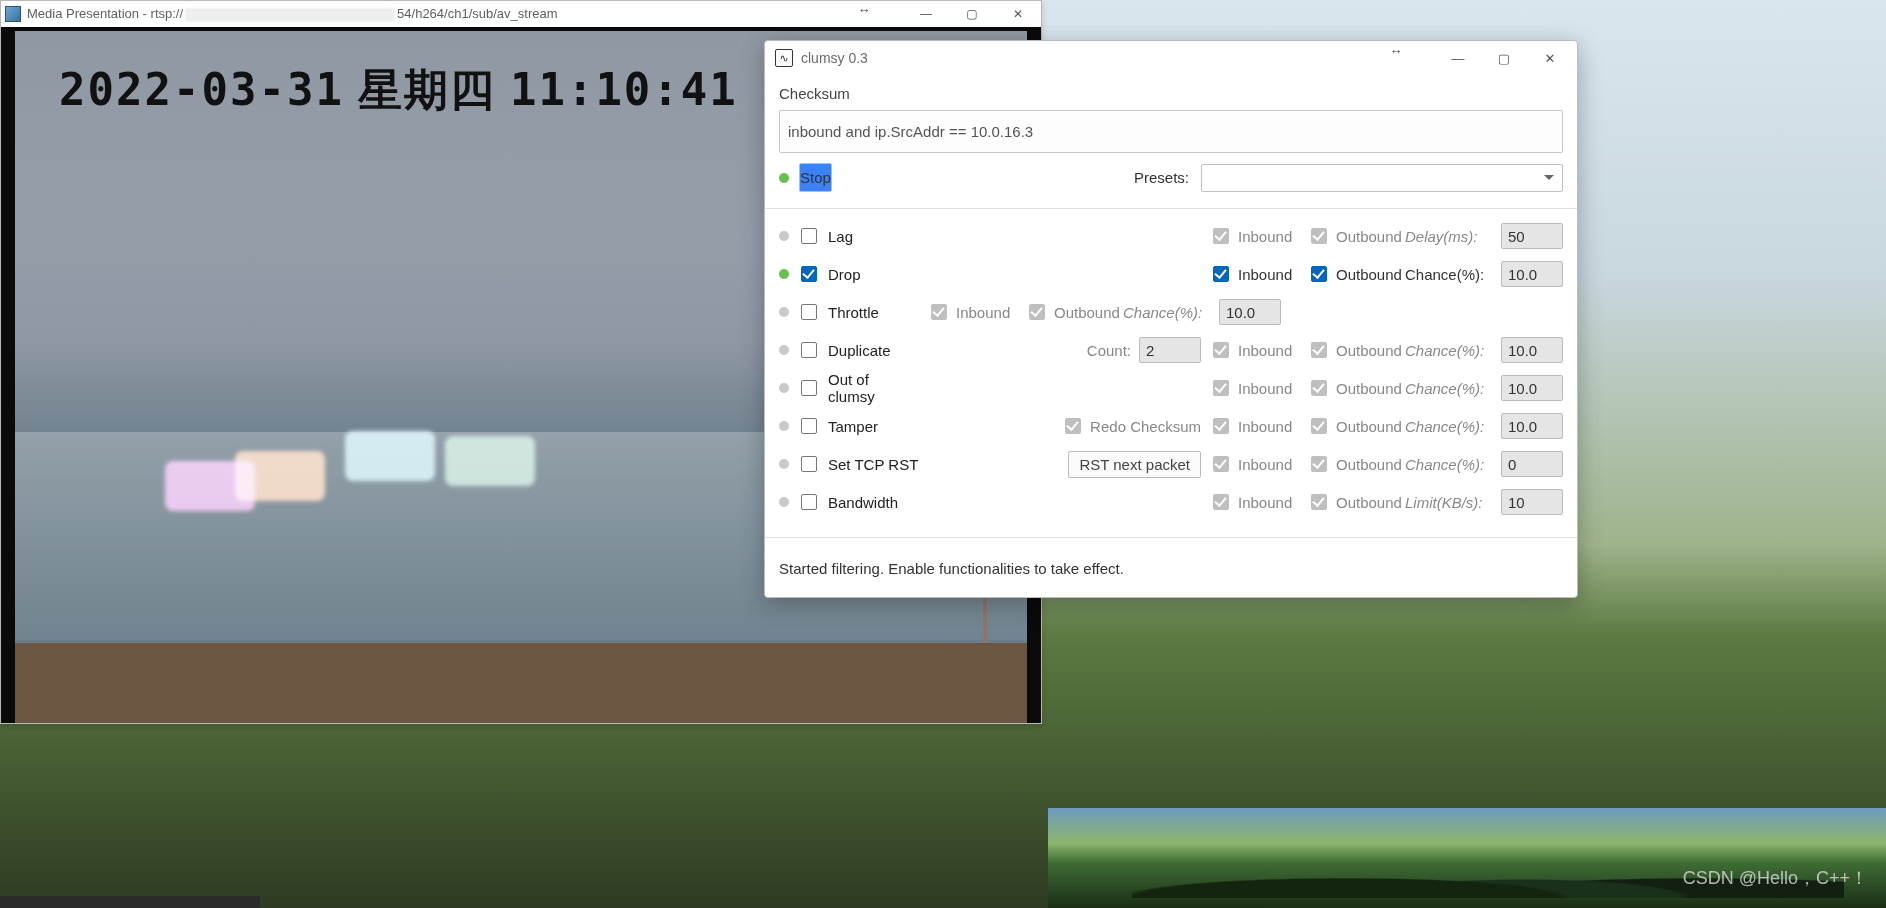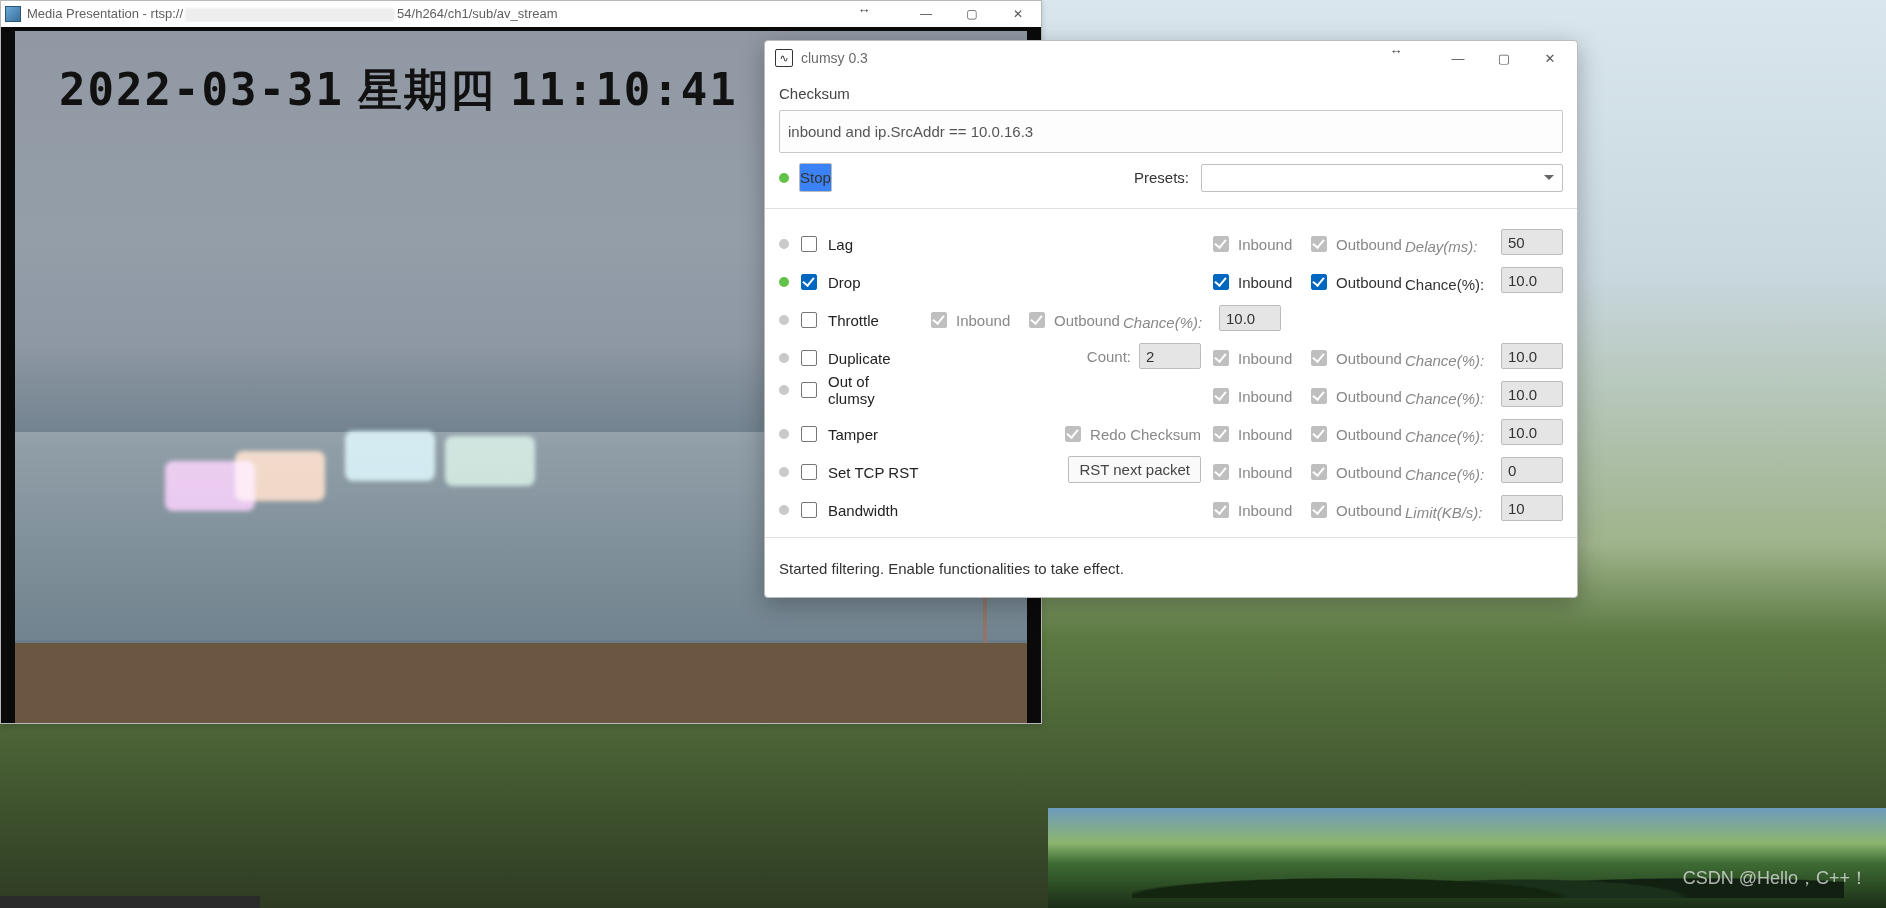--- a/index.html
+++ b/index.html
@@ -48,21 +48,21 @@
   .status-dot{width:10px;height:10px;border-radius:50%;background:#64c24a;flex:0 0 auto;}
   .status-dot.grey{background:#c9c9c9;}
   .btn{border:1px solid #bcbcbc;background:#3b82f6;padding:5px 0;border-radius:2px;font-size:15px;color:#333;}
   .spacer{flex:1;}
   .presets-label{color:#333;font-size:15px;margin-right:2px;}
   .presets-select{width:360px;height:26px;border:1px solid #c0c0c0;background:#fff;border-radius:2px;position:relative;}
   .presets-select:after{content:"";position:absolute;right:8px;top:10px;border:5px solid transparent;border-top-color:#666;}
   hr.sep{border:none;border-top:1px solid #e1e1e1;margin:16px -14px 8px -14px;}
   
   .func-table{width:100%;}
-  .func-row{display:flex;align-items:flex-end;height:38px;gap:8px;}
+  .func-row{display:flex;align-items:center;height:38px;gap:8px;}
   .func-row .lead{display:flex;align-items:center;gap:8px;width:140px;flex:0 0 auto;}
   .cb{appearance:none;-webkit-appearance:none;width:16px;height:16px;border:1px solid #767676;border-radius:2px;background:#fff;position:relative;flex:0 0 auto;}
   .cb:checked{background:#0067c0;border-color:#0067c0;}
   .cb:checked:after{content:"";position:absolute;left:3px;top:0px;width:5px;height:9px;border:solid #fff;border-width:0 2px 2px 0;transform:rotate(40deg);}
   .cb:disabled{background:#e9e9e9;border-color:#c4c4c4;}
   .cb:disabled:checked{background:#bfbfbf;border-color:#bfbfbf;}
   .func-label{font-size:15px;color:#222;}
   .mid{flex:1;display:flex;align-items:center;justify-content:flex-end;gap:8px;}
   .param-label{color:#333;font-size:15px;}
   .param-label.dis{color:#888;}

